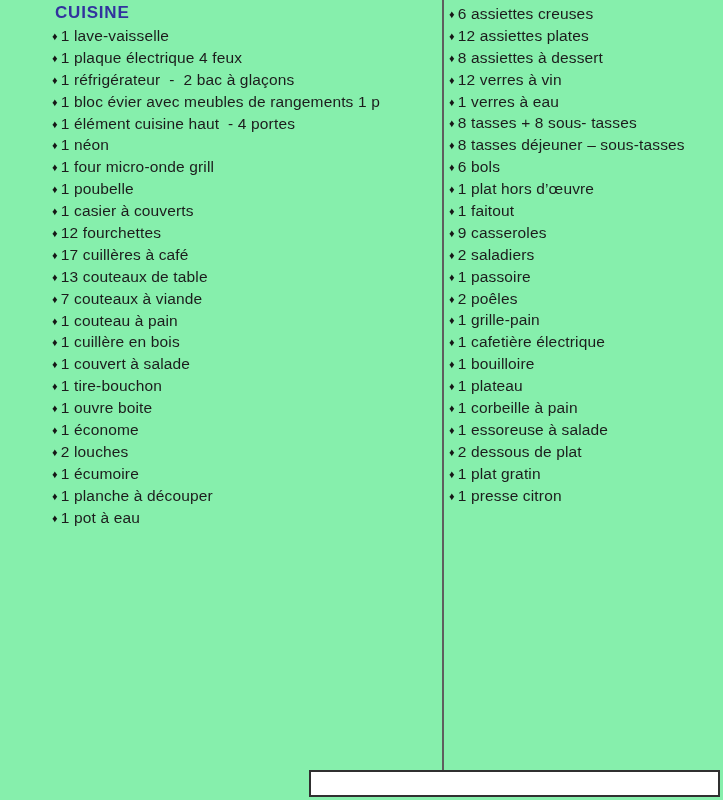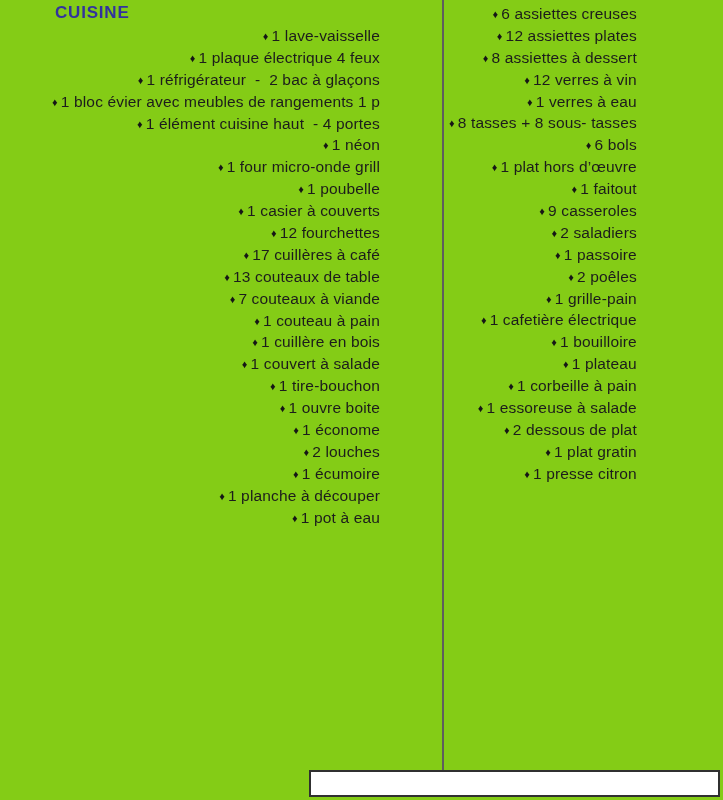--- a/index.html
+++ b/index.html
@@ -4,21 +4,21 @@
 <style>
   html, body {
     margin: 0;
     padding: 0;
     background: #ffffff;
   }
   .page {
     position: relative;
     width: 723px;
     height: 800px;
-    background: #84cc16;
+    background: #86efac;
     overflow: hidden;
     font-family: "Liberation Sans", sans-serif;
     color: #1c1c1c;
   }
   .doc-title {
     position: absolute;
     left: 55px;
     top: 3px;
     font-size: 17px;
     font-weight: bold;
@@ -38,21 +38,20 @@
   ul.item-list.right-col {
     left: 449px;
     top: 3px;
   }
   ul.item-list li {
     height: 21.9px;
     line-height: 21.9px;
     font-size: 15.5px;
     letter-spacing: 0.15px;
     white-space: pre;
-    text-align: right;
   }
   .bullet {
     display: inline-block;
     font-size: 11px;
     vertical-align: 1px;
     margin-right: 3px;
     color: #161616;
   }
   .divider {
     position: absolute;
@@ -139,20 +138,21 @@
       <li><span class="bullet">♦</span><span>12 assiettes plates</span></li>
 
       <li><span class="bullet">♦</span><span>8 assiettes à dessert</span></li>
 
       <li><span class="bullet">♦</span><span>12 verres à vin</span></li>
 
       <li><span class="bullet">♦</span><span>1 verres à eau</span></li>
 
       <li><span class="bullet">♦</span><span>8 tasses + 8 sous- tasses</span></li>
 
+      <li><span class="bullet">♦</span><span>8 tasses déjeuner – sous-tasses</span></li>
 
       <li><span class="bullet">♦</span><span>6 bols</span></li>
 
       <li><span class="bullet">♦</span><span>1 plat hors d’œuvre</span></li>
 
       <li><span class="bullet">♦</span><span>1 faitout</span></li>
 
 
       <li><span class="bullet">♦</span><span>9 casseroles</span></li>
 

